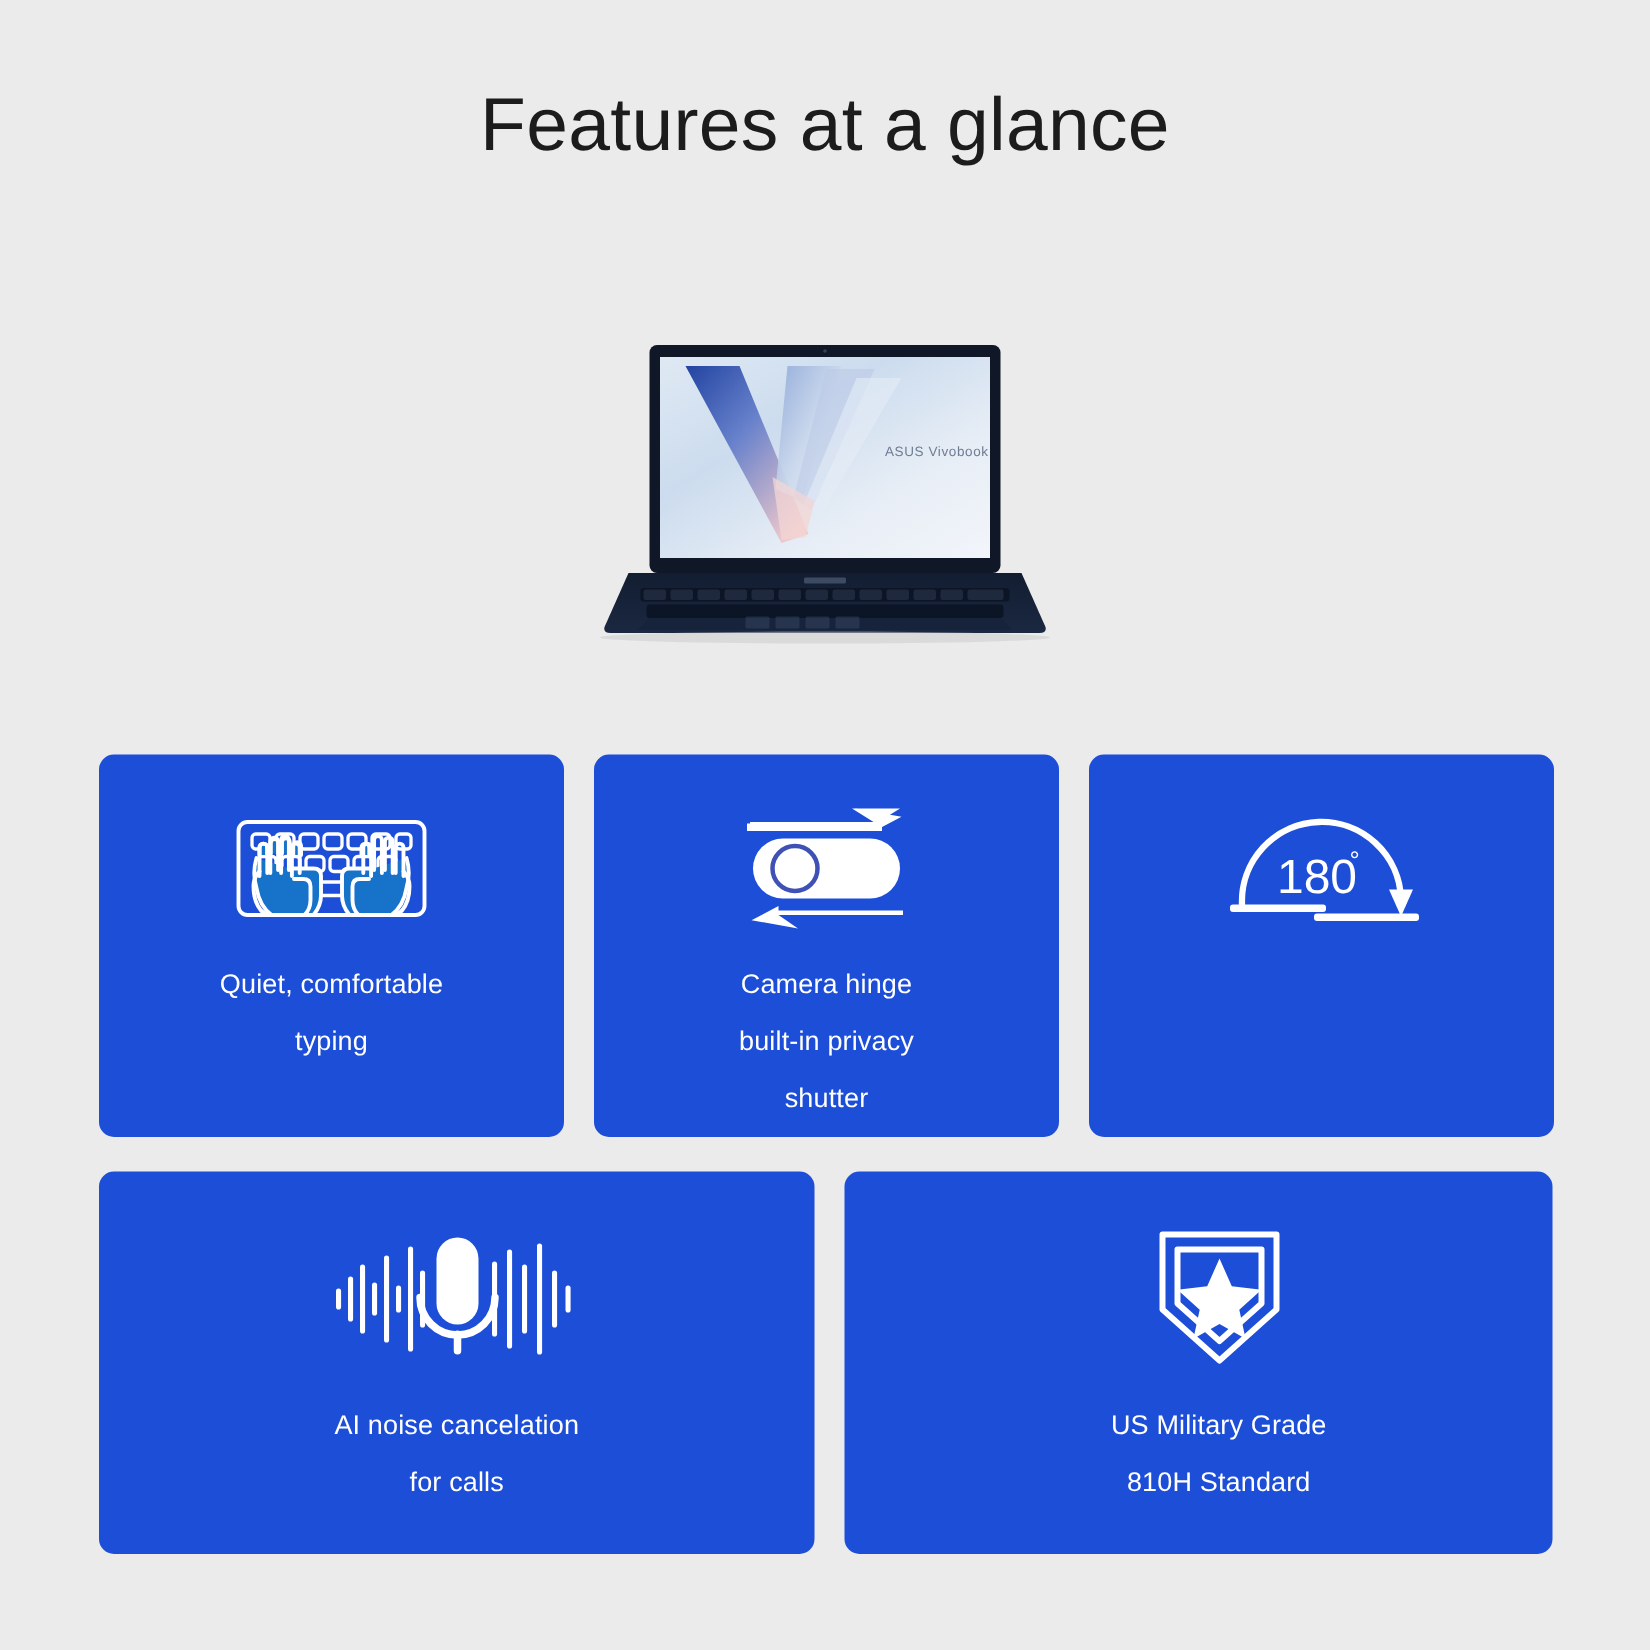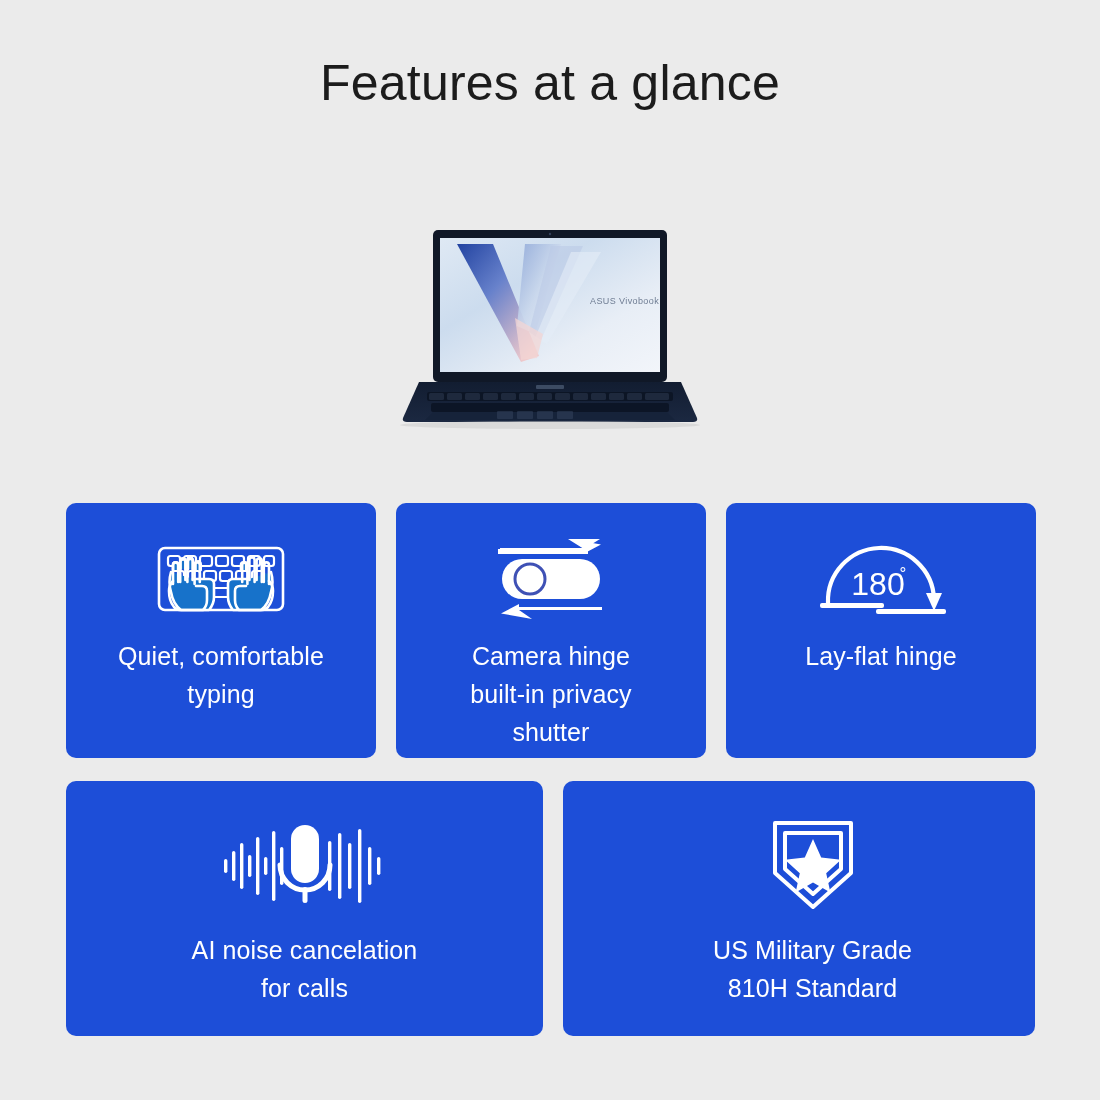--- a/index.html
+++ b/index.html
@@ -77,21 +77,21 @@
     height: 88px;
     display: flex;
     align-items: center;
     justify-content: center;
   }
   .card-ai .card-icon, .card-mil .card-icon { margin-top: 40px; }
 
   .card-label {
     margin-top: 14px;
     padding: 0 16px;
-    font-size: 25px;
+    font-size: 18px;
     line-height: 38px;
     font-weight: 400;
     text-align: center;
     letter-spacing: 0.1px;
     color: #ffffff;
     white-space: pre-line;
   }
   .card-ai .card-label, .card-mil .card-label { margin-top: 22px; }
 
   svg { overflow: visible; }
@@ -267,21 +267,20 @@
 
             <path d="M120 56 L128 74 L136 56 Z" fill="#ffffff"></path>
 
             <text x="72" y="58" text-anchor="middle" font-family="'Liberation Sans', sans-serif" font-size="32" fill="#ffffff">180</text>
             <text x="97" y="42" text-anchor="middle" font-family="'Liberation Sans', sans-serif" font-size="17" fill="#ffffff">°</text>
 
             <rect x="14" y="66" width="64" height="5" rx="2" fill="#ffffff"></rect>
             <rect x="70" y="72" width="70" height="5" rx="2" fill="#ffffff"></rect>
           </svg>
         </div>
-        <div class="card-label">Lay-flat hinge</div>
       </div>
     </div>
 
     <div class="row row-2">
 
       <div class="card card-ai">
         <div class="card-icon">
           <svg width="170" height="88" viewBox="0 0 170 88">
             <g fill="#ffffff">
 

